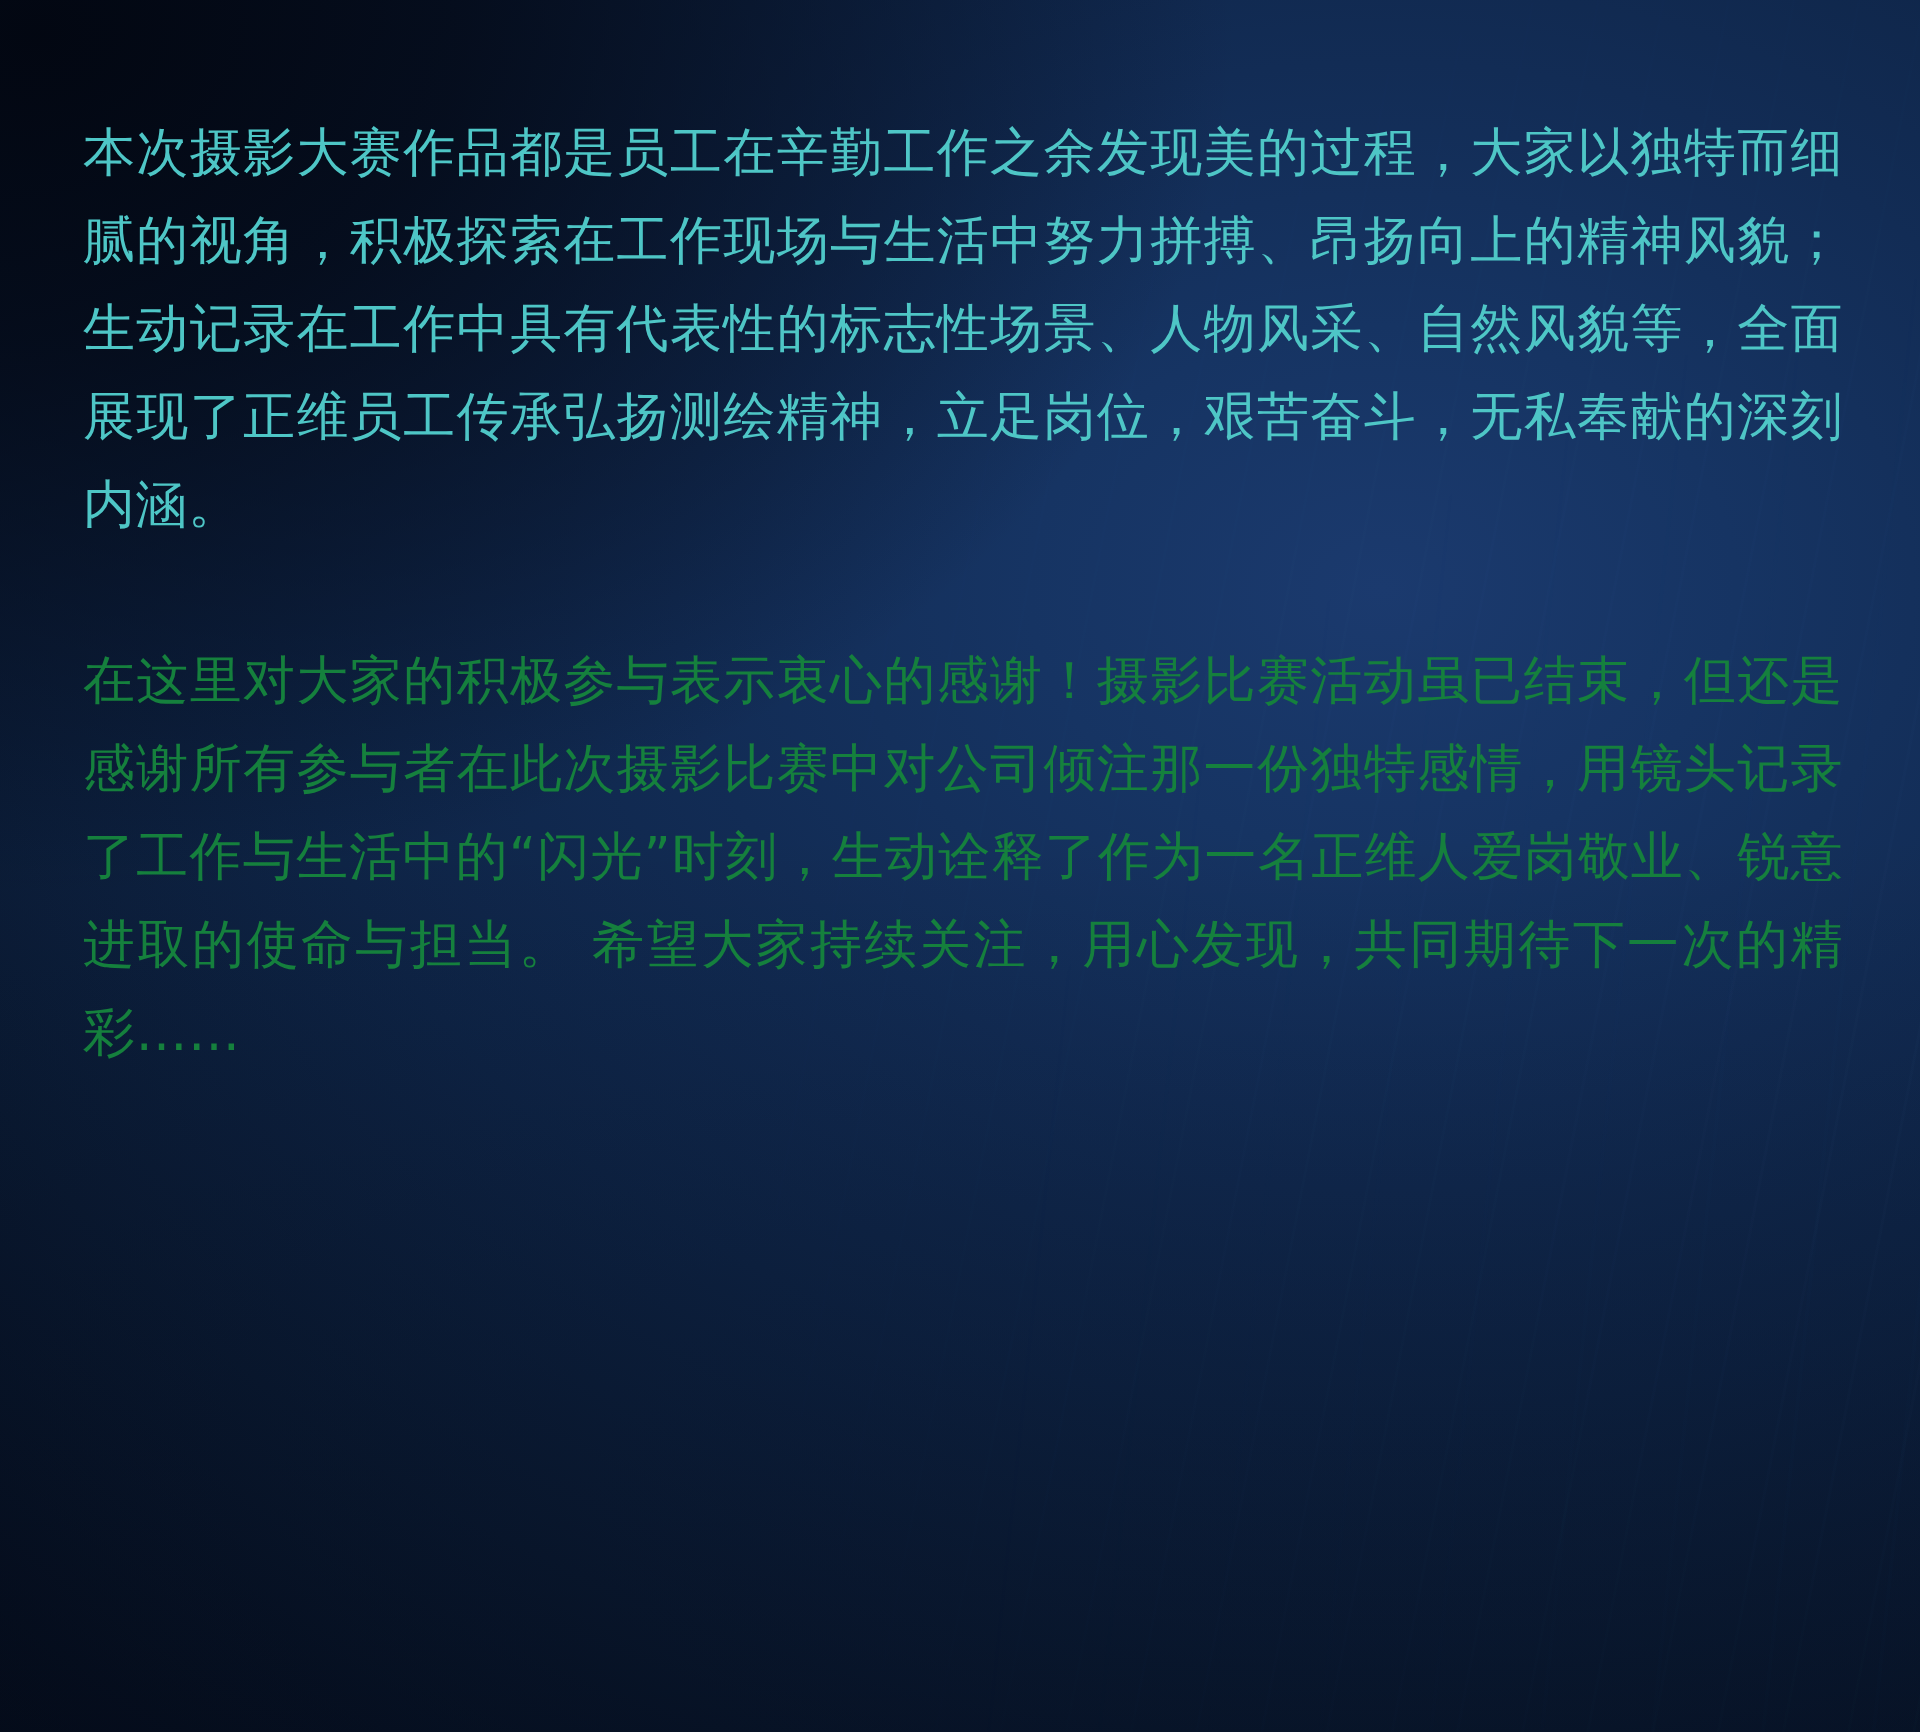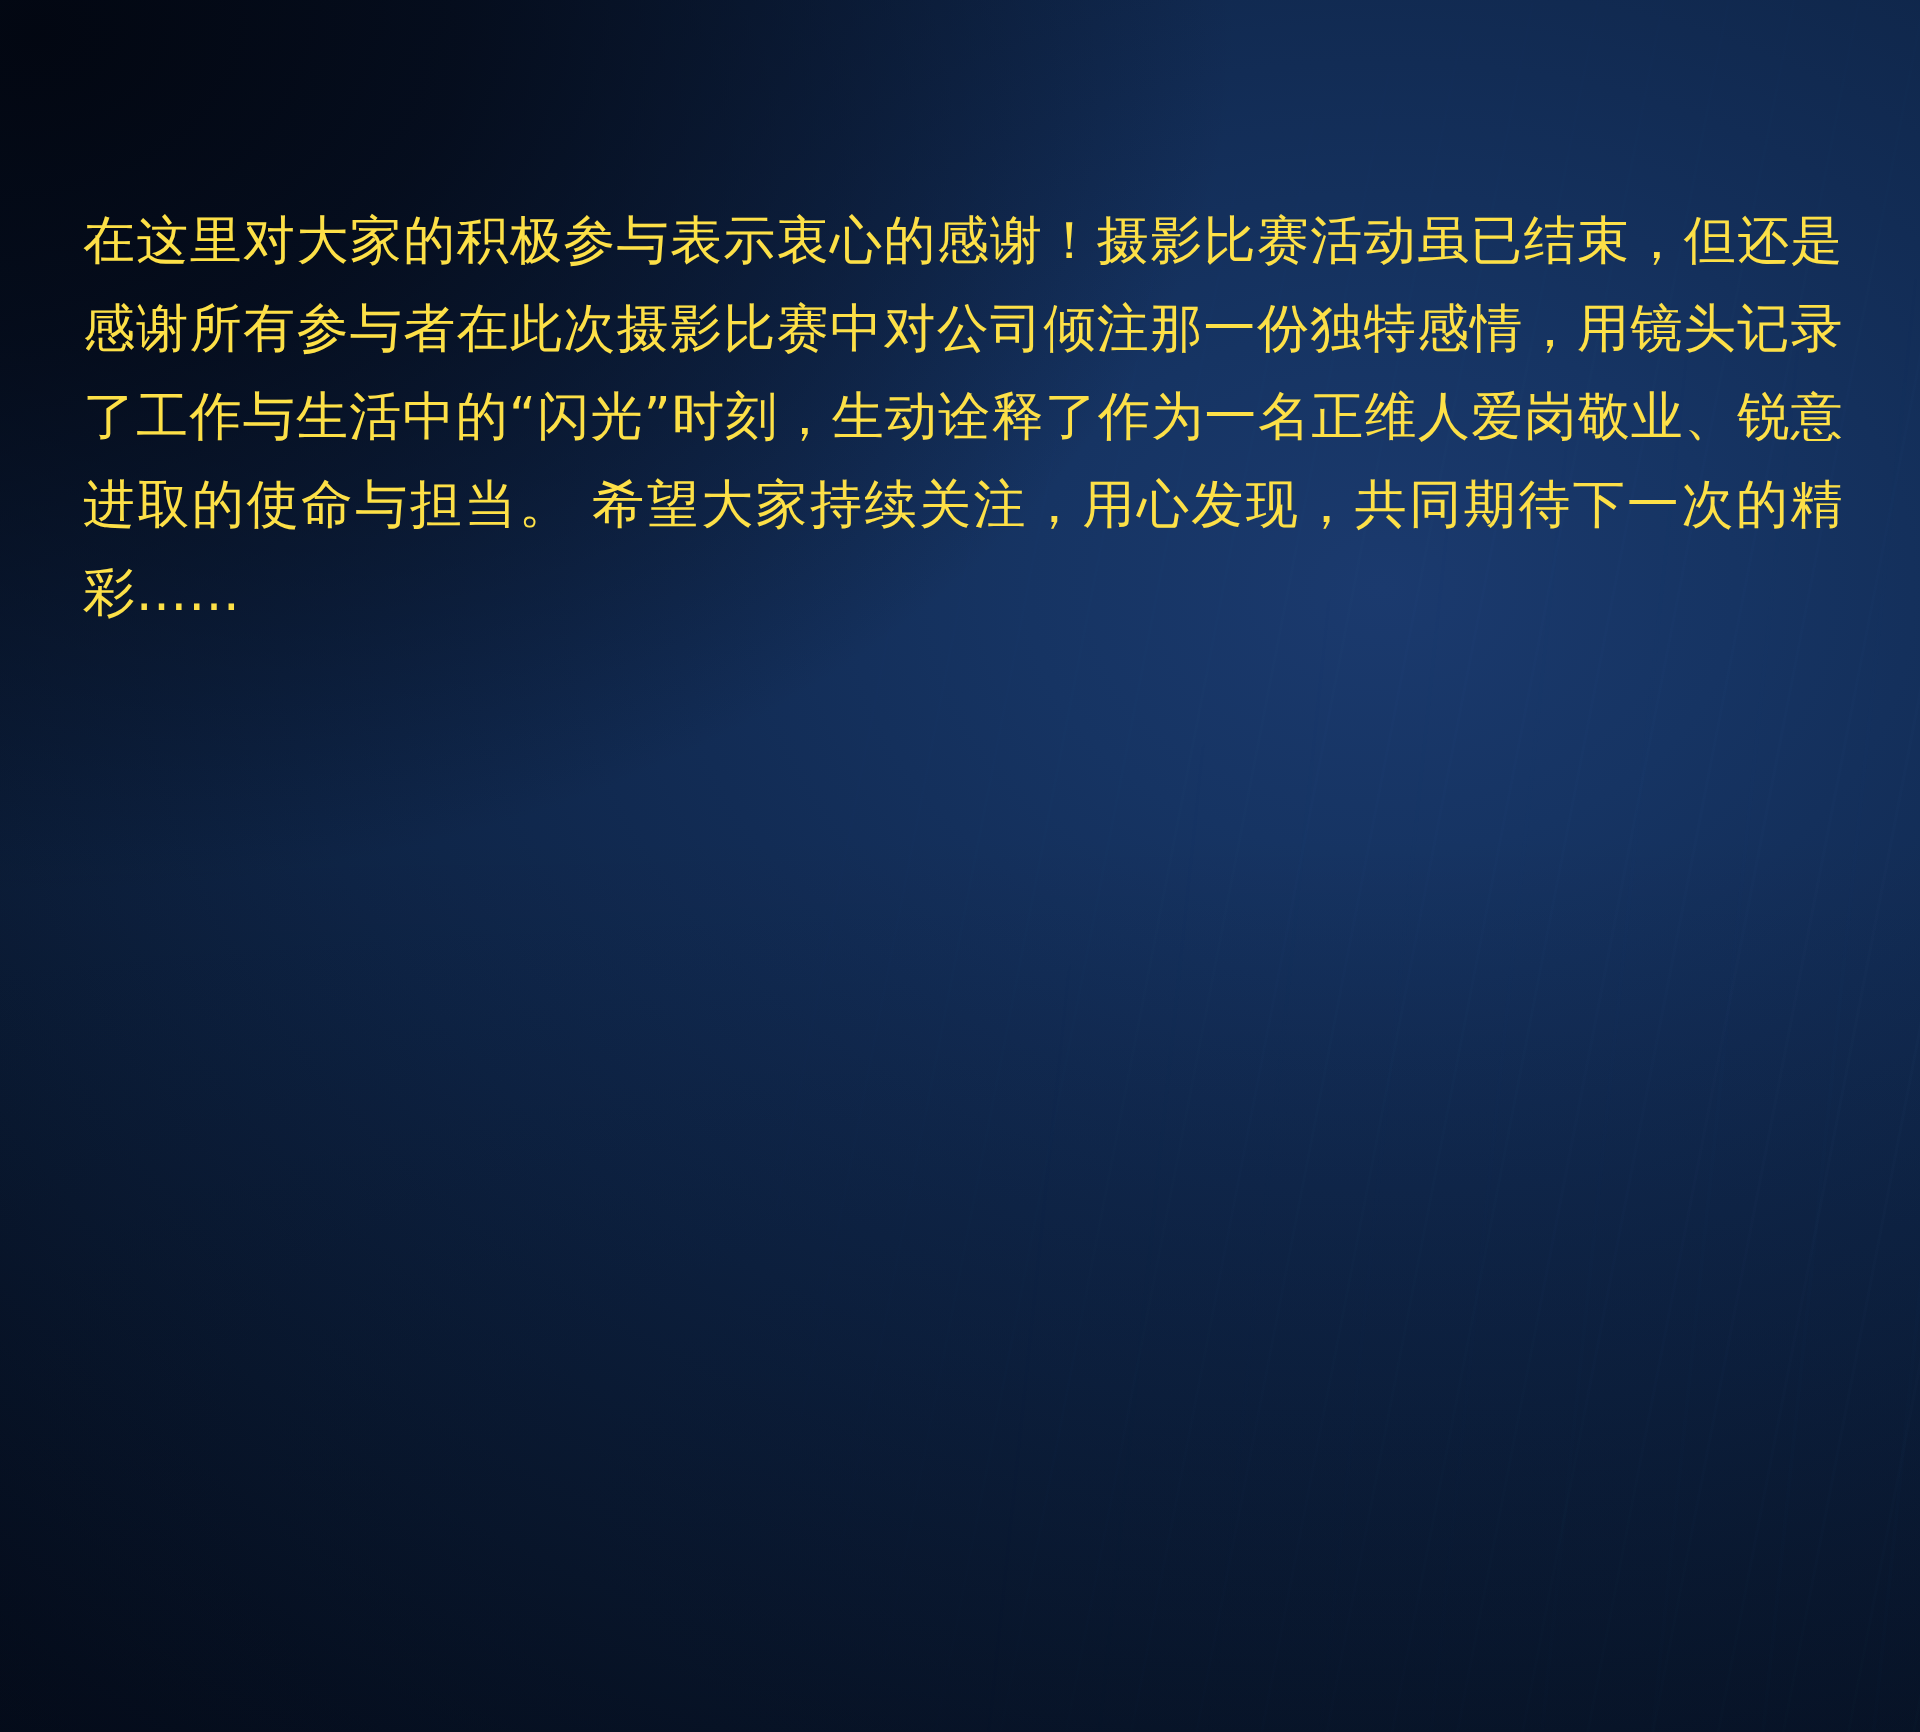--- a/index.html
+++ b/index.html
@@ -104,39 +104,40 @@
     margin: 0;
     font-size: 52px;
     line-height: 88px;
     letter-spacing: 0.5px;
     text-align: justify;
     text-justify: inter-character;
     font-weight: 400;
     white-space: pre-wrap;
   }
   .para.cyan  { color: #4ec6c6; }
-  .para.green { color: #fde047; }
+  .para.green { color: #15803d; }
 
   .para-gap {
     height: 88px;
   }
 </style>
 </head>
 <body>
 
 <div id="poster">
 
   <div class="bg-base"></div>
   <div class="bg-corner-dark"></div>
   <div class="bg-streaks"></div>
   <div class="bg-streaks-2"></div>
   <div class="bg-bottom-dark"></div>
 
   <div id="content">
 
+    <p class="para cyan">本次摄影大赛作品都是员工在辛勤工作之余发现美的过程，大家以独特而细腻的视角，积极探索在工作现场与生活中努力拼搏、昂扬向上的精神风貌；生动记录在工作中具有代表性的标志性场景、人物风采、自然风貌等，全面展现了正维员工传承弘扬测绘精神，立足岗位，艰苦奋斗，无私奉献的深刻内涵。</p>
 
     <div class="para-gap"></div>
 
     <p class="para green">在这里对大家的积极参与表示衷心的感谢！摄影比赛活动虽已结束，但还是感谢所有参与者在此次摄影比赛中对公司倾注那一份独特感情，用镜头记录了工作与生活中的“闪光”时刻，生动诠释了作为一名正维人爱岗敬业、锐意进取的使命与担当。 希望大家持续关注，用心发现，共同期待下一次的精彩……</p>
 
   </div>
 
 </div>
 
 </body></html>

